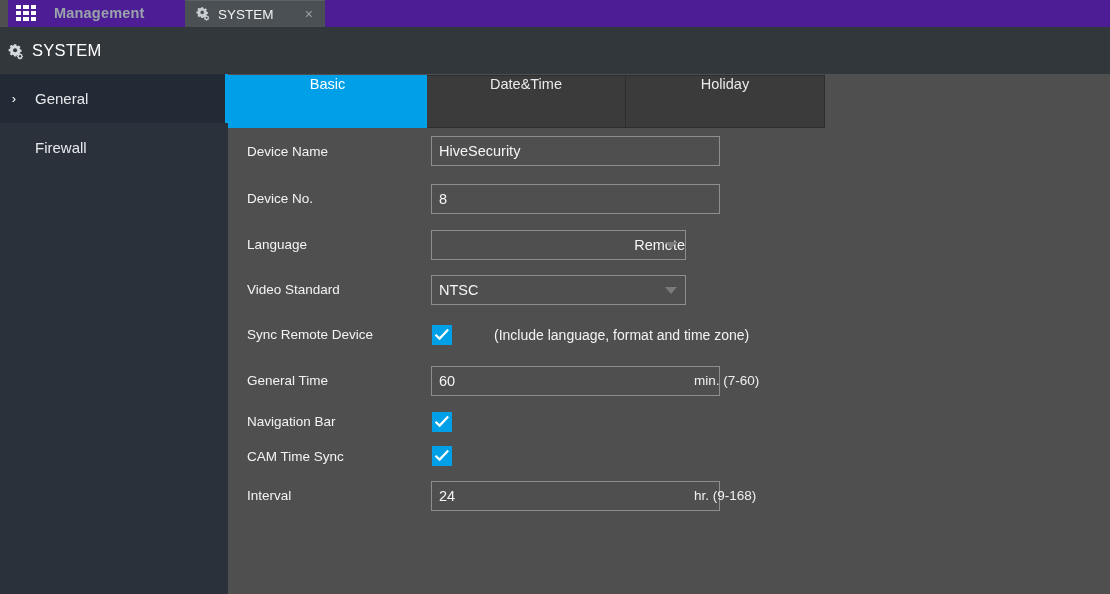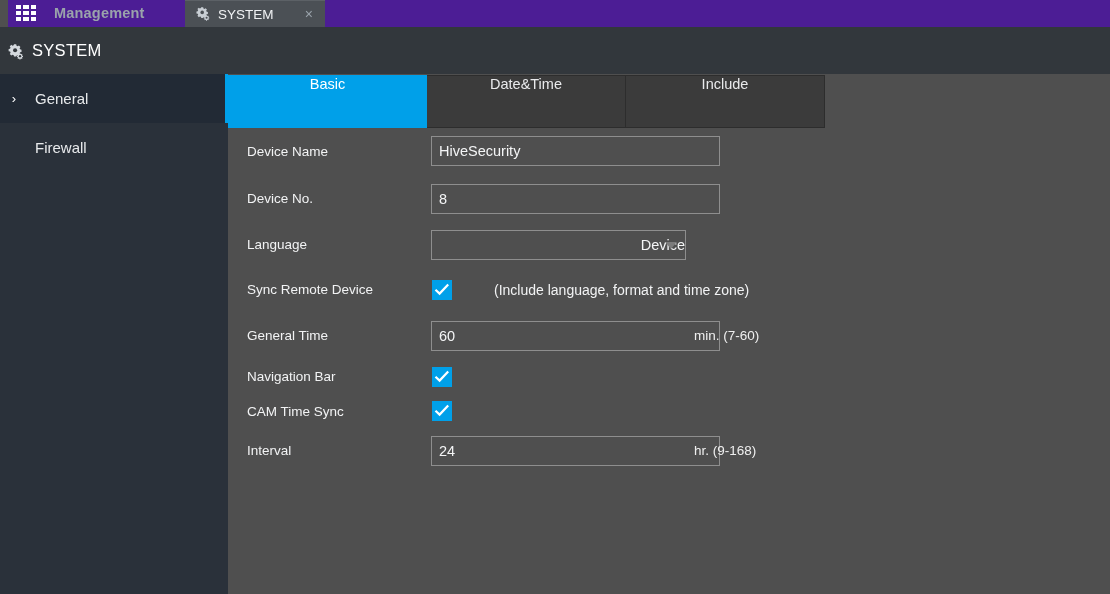--- a/index.html
+++ b/index.html
@@ -321,21 +321,21 @@
   <div class="content">
 
     <div class="tabrow">
       <div class="ctab active">
         <span>Basic</span>
       </div>
       <div class="ctab">
         <span>Date&amp;Time</span>
       </div>
       <div class="ctab">
-        <span>Include</span>
+        <span>Holiday</span>
       </div>
     </div>
 
     <div class="form">
 
       <div class="row" style="height:48px;">
         <span class="lbl">Device Name</span>
         <div class="field">
           <input class="txtbox" type="text" value="HiveSecurity" style="">
         </div>
@@ -345,26 +345,35 @@
         <span class="lbl">Device No.</span>
         <div class="field">
           <input class="txtbox" type="text" value="8" style="">
         </div>
       </div>
 
       <div class="row" style="height:45px;text-align:right;">
         <span class="lbl">Language</span>
         <div class="field">
           <div class="selbox">
-            <div class="selval">Device</div>
+            <div class="selval">Remote</div>
             <span class="arrow"></span>
           </div>
         </div>
       </div>
 
+      <div class="row" style="height:45px;">
+        <span class="lbl">Video Standard</span>
+        <div class="field">
+          <div class="selbox">
+            <div class="selval">NTSC</div>
+            <span class="arrow"></span>
+          </div>
+        </div>
+      </div>
 
       <div class="row" style="height:45px;">
         <span class="lbl">Sync Remote Device</span>
         <div class="field" style="left:204px;">
           <div class="cbox">
             <svg width="16" height="14" viewBox="0 0 16 14">
               <path d="M1.5 6.8 L5.6 10.6 L14.2 1.6" stroke="#ffffff" stroke-width="2.2" fill="none"></path>
             </svg>
           </div>
         </div>

